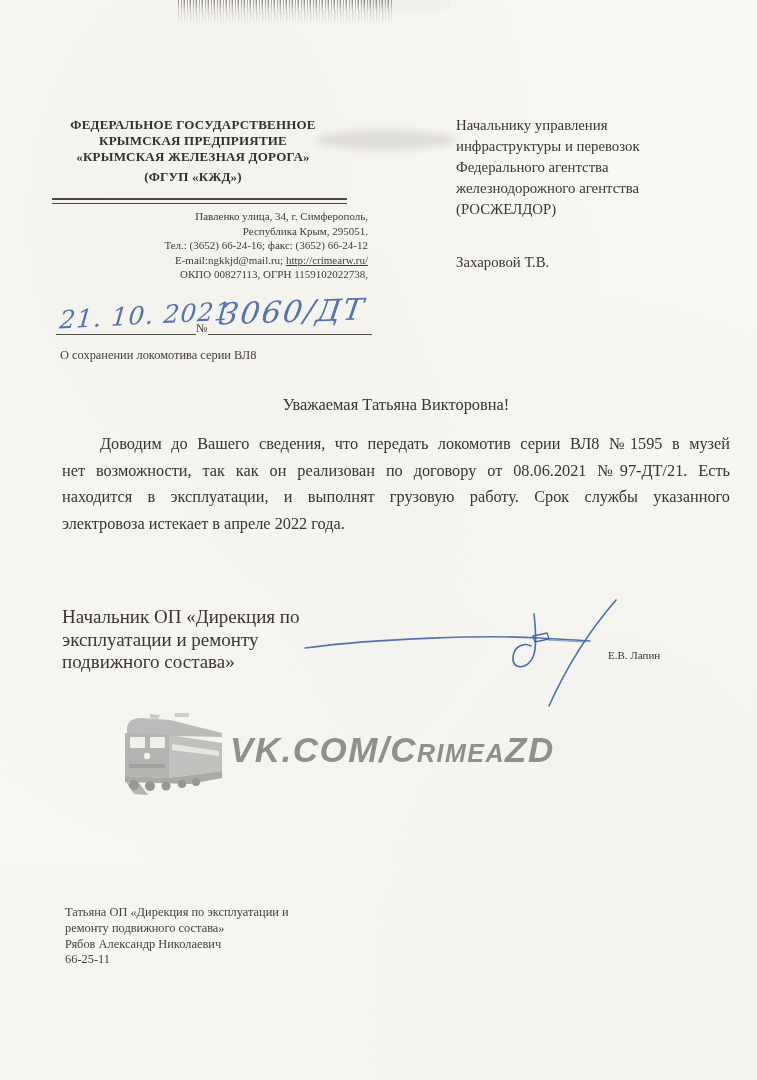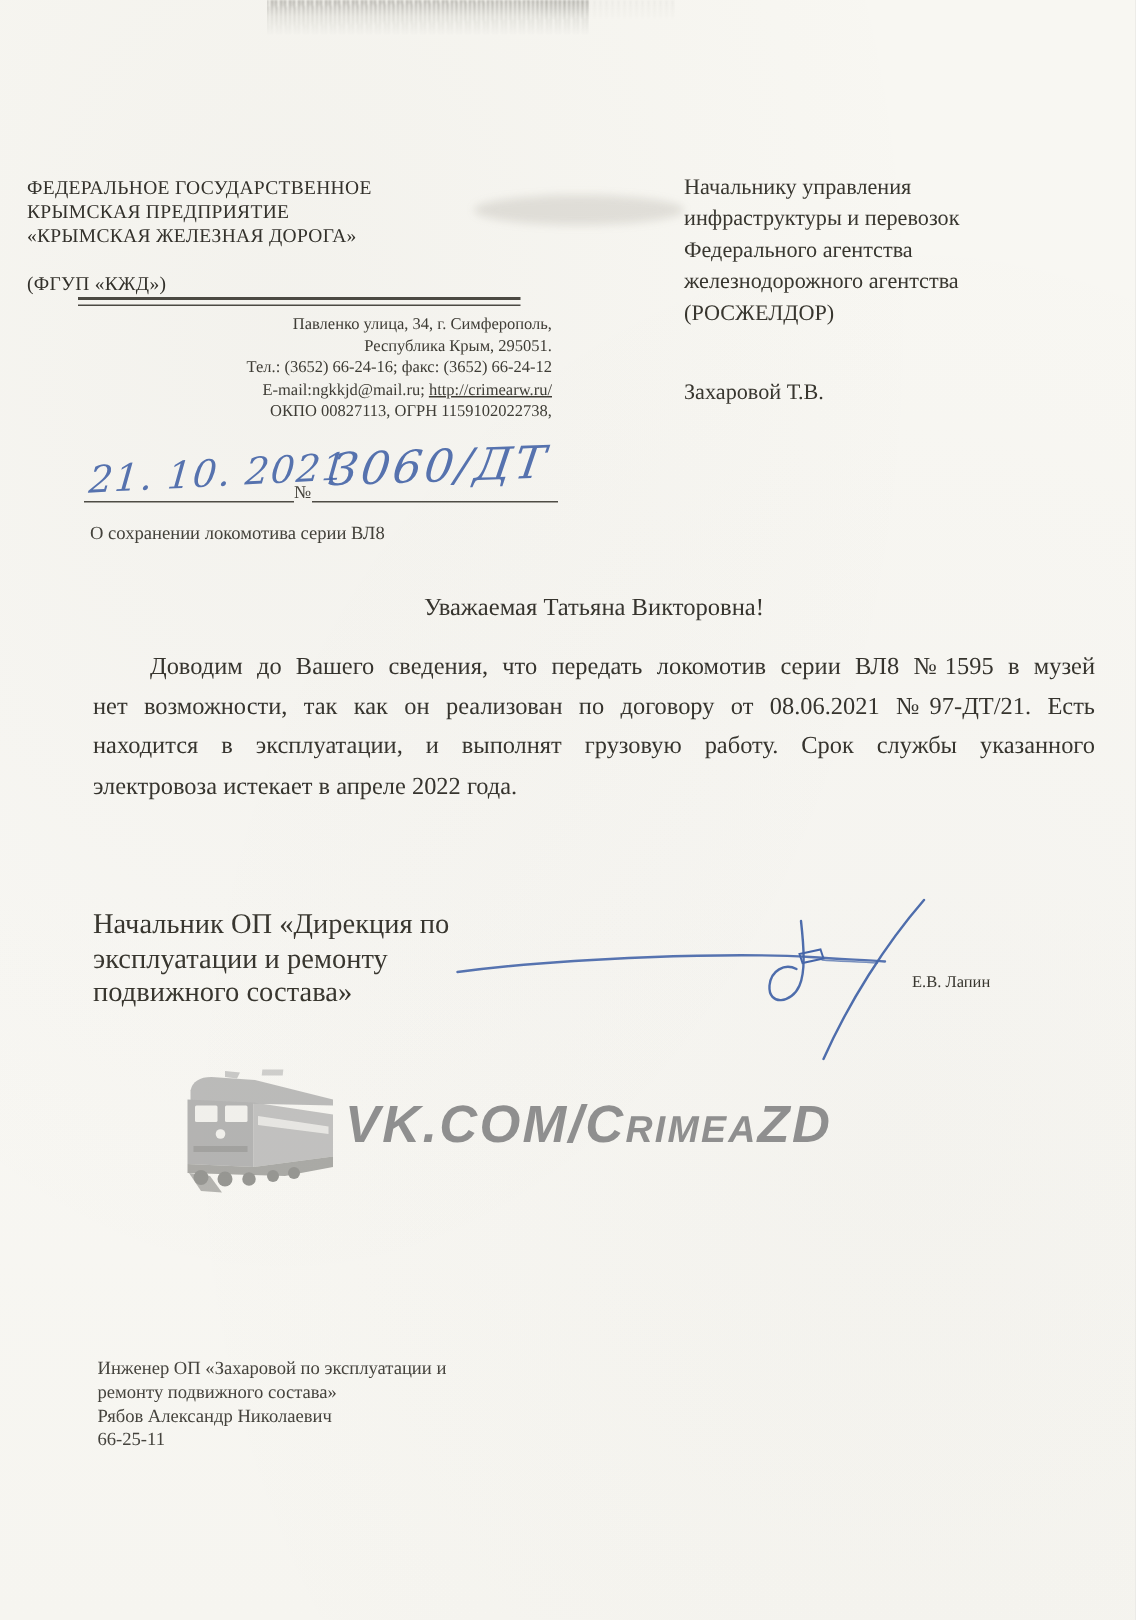--- a/index.html
+++ b/index.html
@@ -27,24 +27,24 @@
     background:repeating-linear-gradient(90deg, rgba(64,60,52,0.3) 0 1px, transparent 1px 4px);
     filter:blur(1px);opacity:.6;
     -webkit-mask-image:linear-gradient(180deg,#000,transparent);
             mask-image:linear-gradient(180deg,#000,transparent);
   }
   .smudge-letterhead{
     position:absolute;left:316px;top:130px;width:140px;height:20px;border-radius:50%;
     background:rgba(110,104,92,0.16);filter:blur(3px);
   }
   
-  .org{position:absolute;left:18px;top:117px;width:350px;text-align:left;
-       font-weight:normal;font-size:13px;line-height:16px;color:#33312b;letter-spacing:.2px;}
+  .org{position:absolute;left:18px;top:117px;width:350px;text-align:center;
+       font-weight:bold;font-size:13px;line-height:16px;color:#33312b;letter-spacing:.2px;}
   .org div{margin:0;}
-  .org div:last-child{margin-top:16px;}
+  .org div:last-child{margin-top:4px;}
   .lh-rule{position:absolute;left:52px;top:198px;width:295px;height:3px;
        border-top:2.5px solid #4b4942;border-bottom:1.5px solid #4b4942;}
   .addr{position:absolute;left:18px;top:209px;width:350px;text-align:right;
        font-size:11px;line-height:14.6px;color:#3e3c35;}
   .addr .u{text-decoration:underline;}
   
   .recipient{position:absolute;left:456px;top:115px;width:285px;
        font-size:14.8px;line-height:21px;color:#38362f;}
   .recipient .person{margin-top:32px;}
   
@@ -164,19 +164,19 @@
         <circle cx="46" cy="74" r="4.5"></circle>
         <circle cx="62" cy="72" r="4"></circle>
         <circle cx="76" cy="70" r="4"></circle>
         <path d="M6 70 L14 82 L28 83 L20 72 Z" opacity=".7"></path>
       </g>
     </svg>
     <span class="wm-text">VK.COM/CrimeaZD</span>
   </div>
 
   <div class="footer">
-    <div>Инженер ОП «Захаровой по эксплуатации и</div>
+    <div>Татьяна ОП «Дирекция по эксплуатации и</div>
     <div>ремонту подвижного состава»</div>
     <div>Рябов Александр Николаевич</div>
     <div>66-25-11</div>
   </div>
 
 </div>
 
 </body></html>

